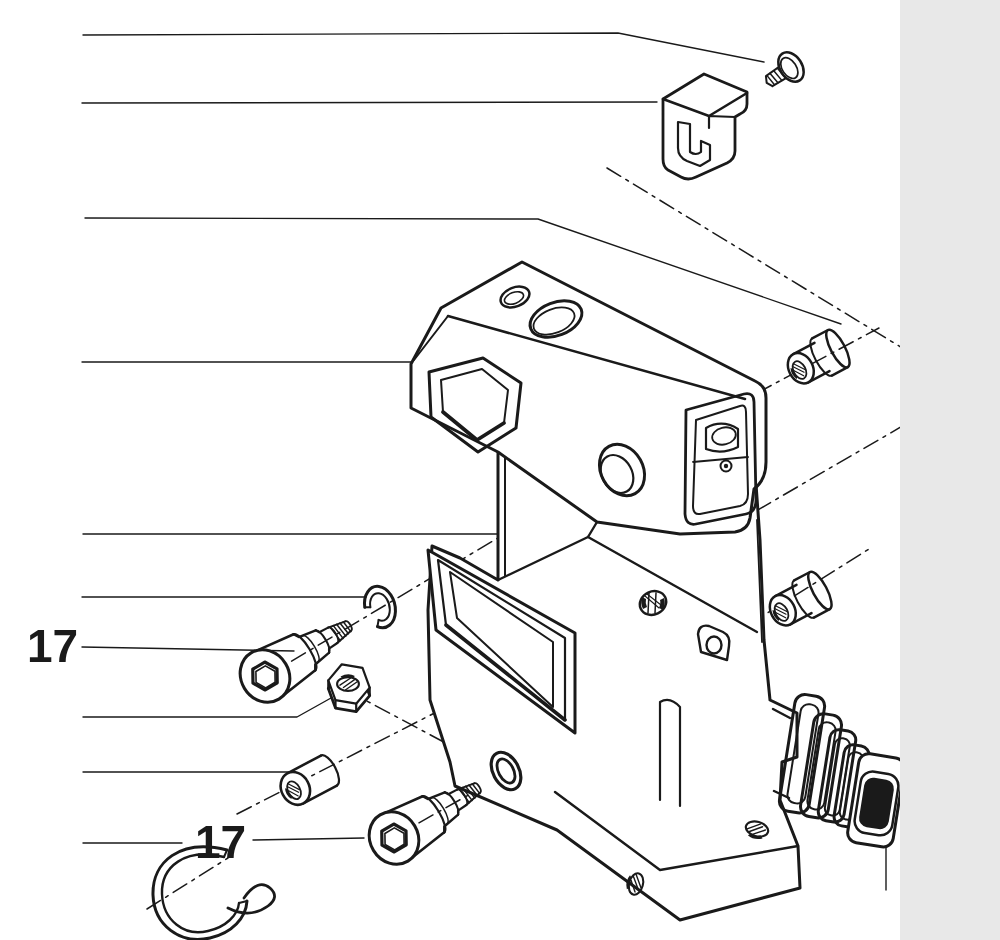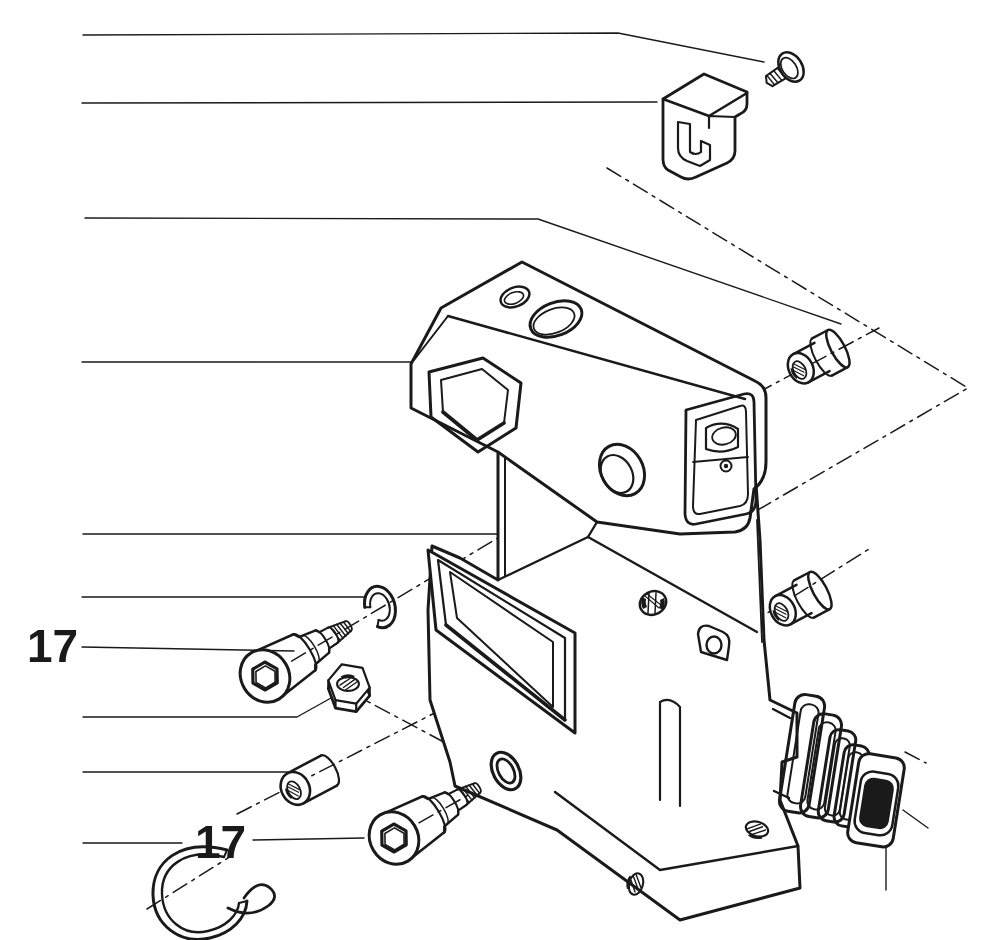--- a/index.html
+++ b/index.html
@@ -1,17 +1,17 @@
 <!DOCTYPE html>
 <html style="--bg: #ffffff; --line: #1a1a1a;"><head>
 <meta charset="utf-8">
 <style>
   :root { --bg:#ffffff; --line:#1a1a1a; }
   html,body { margin:0; padding:0; background:#e8e8e8; }
-  .stage { position:relative; width:1000px; height:940px; background:var(--bg); overflow:hidden; }
+  .stage { position:relative; width:900px; height:940px; background:var(--bg); overflow:hidden; }
   svg.art { position:absolute; left:0; top:0; }
   .art * { stroke: var(--line); fill: none; stroke-linecap: round; stroke-linejoin: round; }
   .art .fw { fill:#ffffff; }
   .art .fb { fill: var(--line); stroke: none; }
   .art .callout { font: 700 46px "Liberation Sans", sans-serif; fill: var(--line); stroke: none; }
   .art .lead { stroke-width:1.4; }
   .art .axis { stroke-width:1.5; stroke-dasharray:16 6 3 6; }
 </style>
 </head>
 <body>

